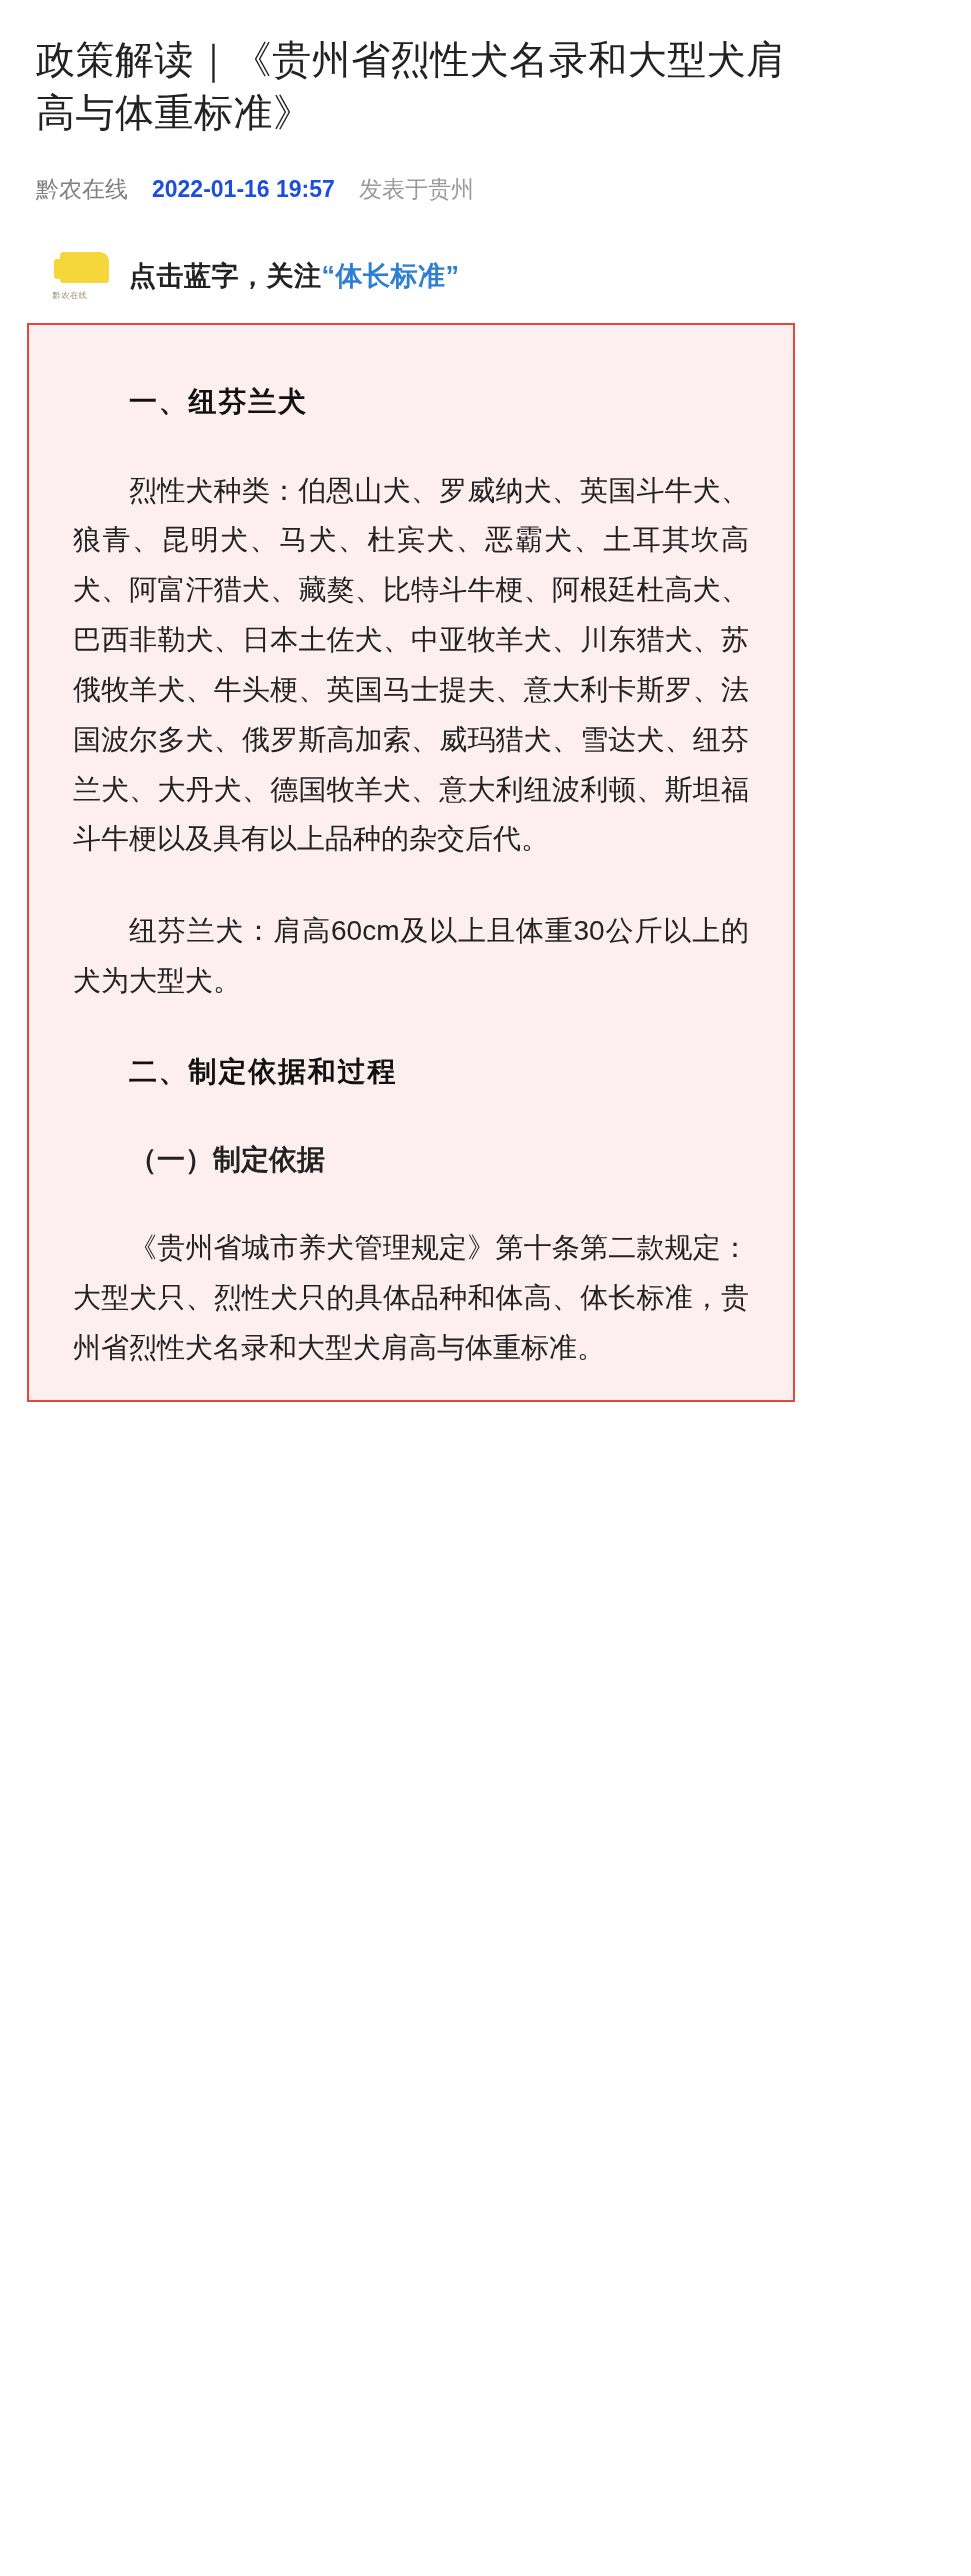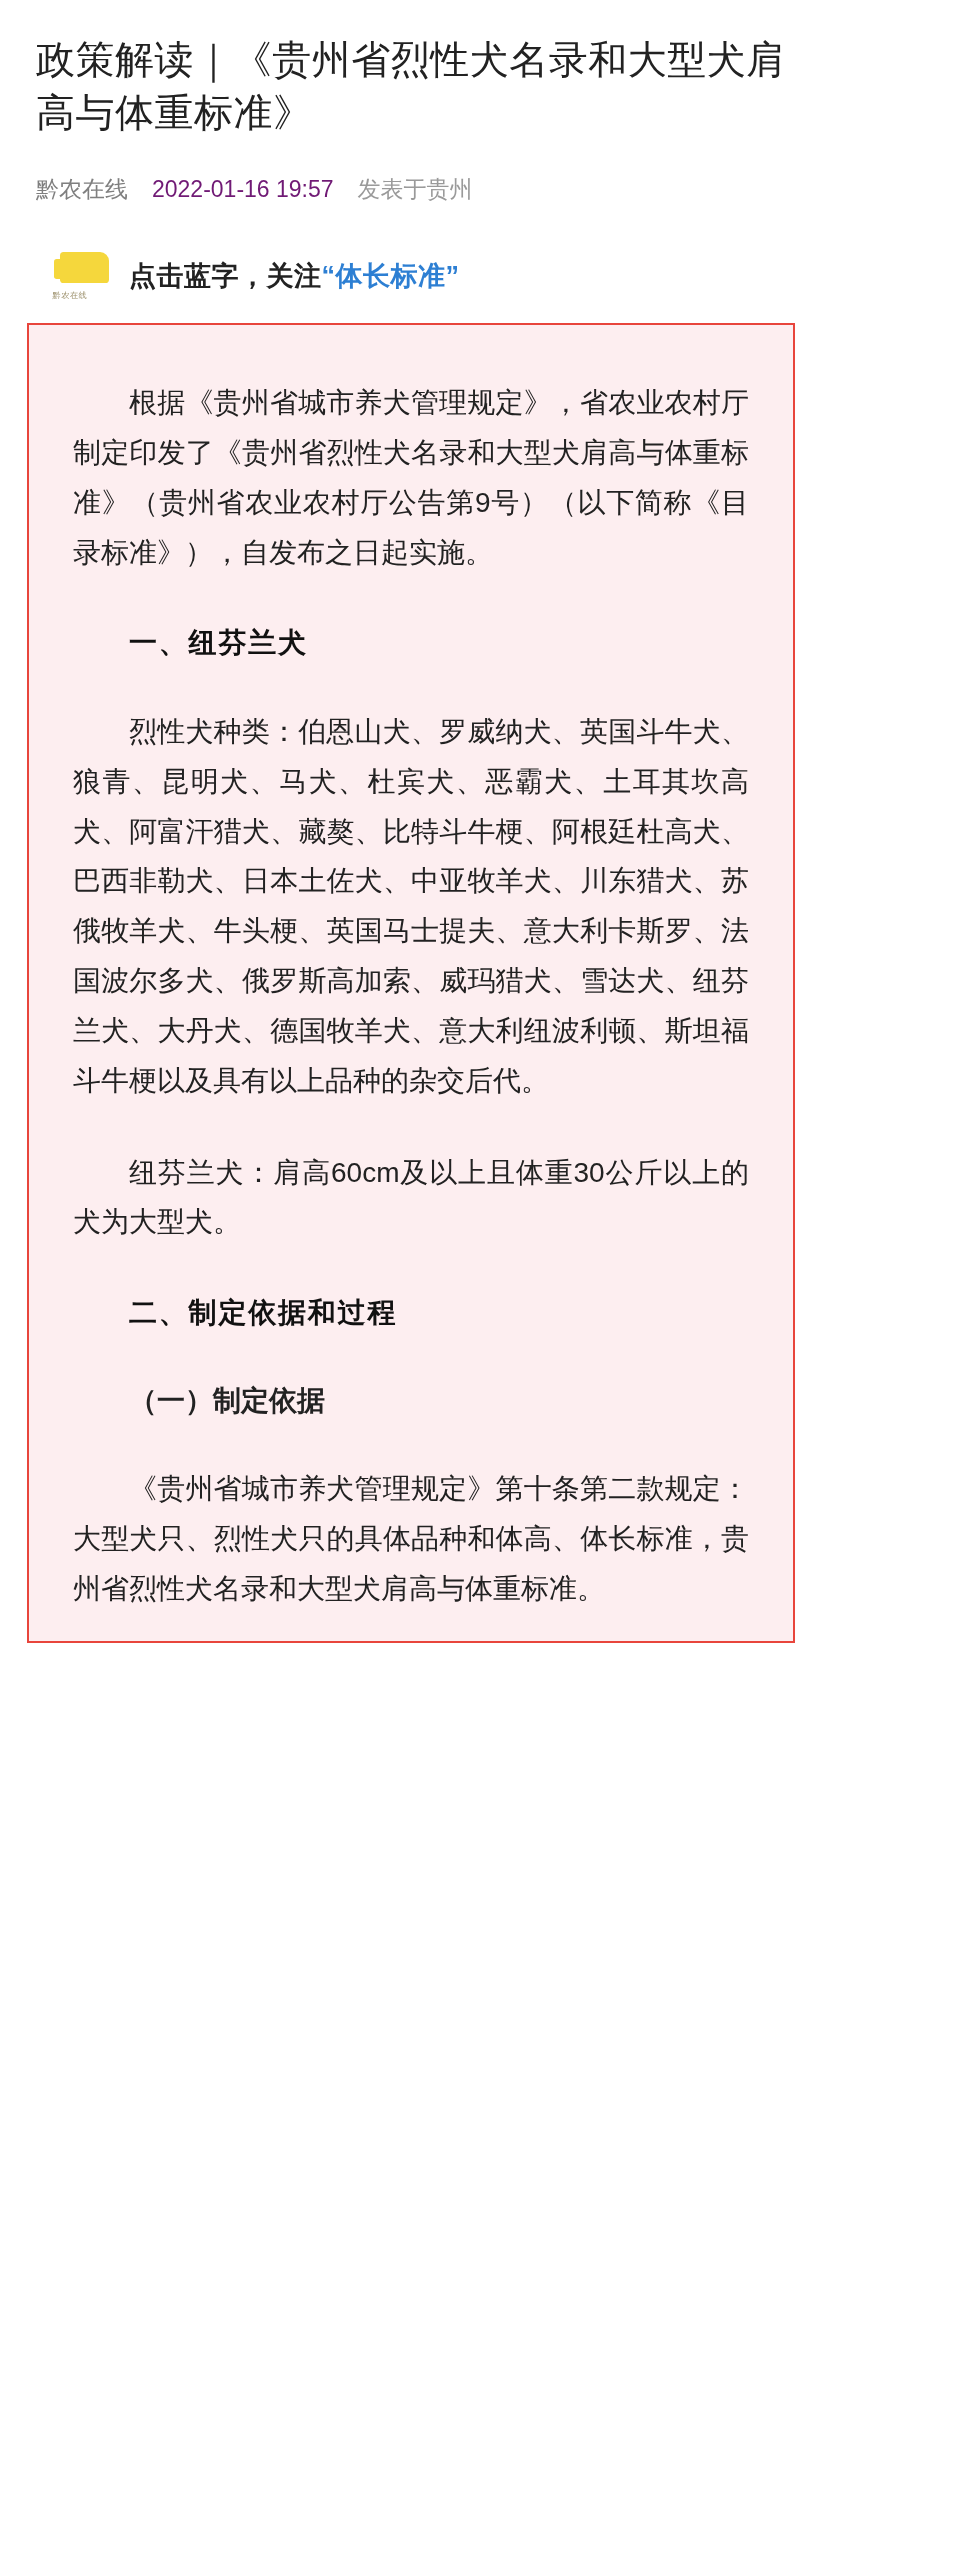--- a/index.html
+++ b/index.html
@@ -34,21 +34,21 @@
   .meta-row {
     margin-top: 35px;
     display: flex;
     align-items: center;
     gap: 24px;
     font-size: 23px;
     color: #8a8a8a;
     font-family: "Liberation Sans", sans-serif;
   }
   .meta-author { color: #7f7f7f; }
-  .meta-date { color: #701a75; }
+  .meta-date { color: #1d4ed8; font-weight: bold; }
   .meta-loc { color: #9a9a9a; }
 
   
   .article-body {
     margin-top: 47px;
     padding: 0 27px 36px 27px;
   }
   .attention-row {
     display: flex;
     align-items: center;
@@ -157,21 +157,20 @@
         <div class="logo-shape"></div>
         <div class="logo-caption">黔农在线</div>
       </div>
       <div class="attention-text">
         <span>点击蓝字，关注</span><span class="blue">“体长标准”</span>
       </div>
     </div>
 
     <div class="framed">
       <div class="framed-inner">
-        <p class="para">根据《贵州省城市养犬管理规定》，省农业农村厅制定印发了《贵州省烈性犬名录和大型犬肩高与体重标准》（贵州省农业农村厅公告第9号）（以下简称《目录标准》），自发布之日起实施。</p>
         <h2 class="section-heading">一、纽芬兰犬</h2>
         <p class="para">烈性犬种类：伯恩山犬、罗威纳犬、英国斗牛犬、狼青、昆明犬、马犬、杜宾犬、恶霸犬、土耳其坎高犬、阿富汗猎犬、藏獒、比特斗牛梗、阿根廷杜高犬、巴西非勒犬、日本土佐犬、中亚牧羊犬、川东猎犬、苏俄牧羊犬、牛头梗、英国马士提夫、意大利卡斯罗、法国波尔多犬、俄罗斯高加索、威玛猎犬、雪达犬、纽芬兰犬、大丹犬、德国牧羊犬、意大利纽波利顿、斯坦福斗牛梗以及具有以上品种的杂交后代。</p>
         <p class="para">纽芬兰犬：肩高60cm及以上且体重30公斤以上的犬为大型犬。</p>
         <h2 class="section-heading">二、制定依据和过程</h2>
         <h3 class="sub-heading">（一）制定依据</h3>
         <p class="para">《贵州省城市养犬管理规定》第十条第二款规定：大型犬只、烈性犬只的具体品种和体高、体长标准，贵州省烈性犬名录和大型犬肩高与体重标准。</p>
       </div>
     </div>
 
   </div>

